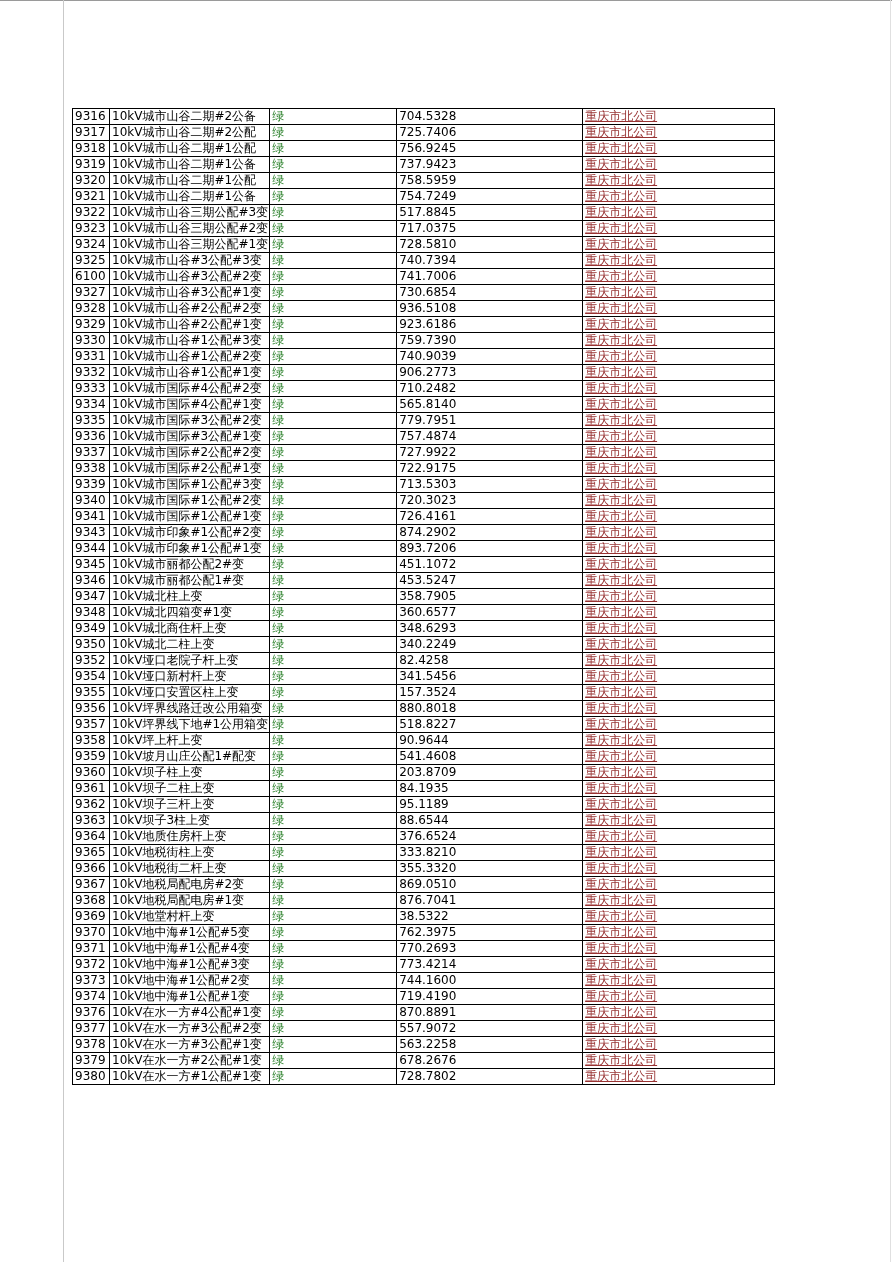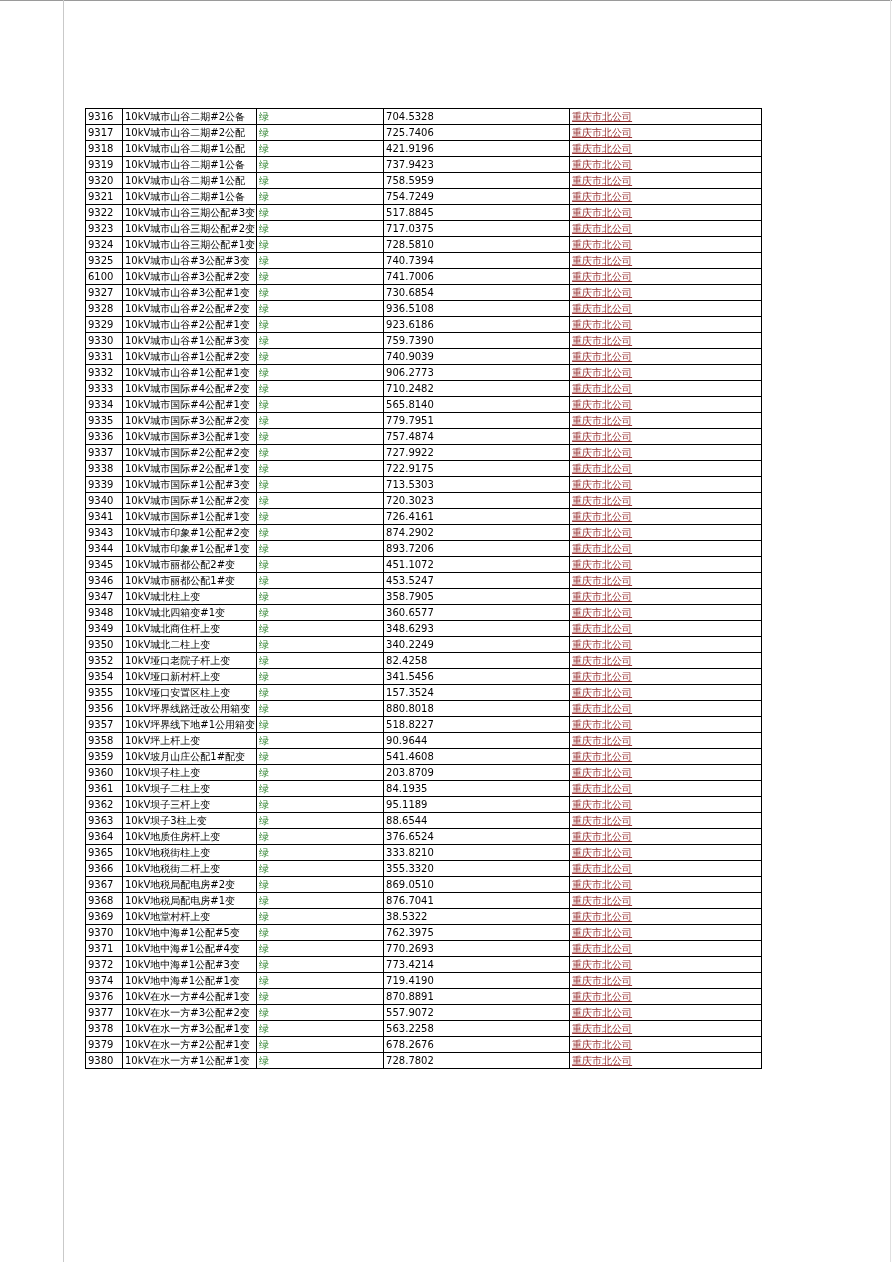--- a/index.html
+++ b/index.html
@@ -5,23 +5,23 @@
   html,body{margin:0;padding:0;}
   body{
     width:892px;height:1262px;position:relative;background:#ffffff;
     font-family:"DejaVu Sans","Liberation Sans",sans-serif;
   }
   .frame-top{position:absolute;left:0;top:0;width:892px;height:1px;background:#9a9a9a;}
   .frame-left{position:absolute;left:63px;top:0;width:1px;height:1262px;background:#c9c9c9;}
   .frame-right{position:absolute;left:890px;top:0;width:1px;height:1262px;background:#e0e0e0;}
 
   table.grid{
-    position:absolute;left:85px;top:108px;
+    position:absolute;left:72px;top:108px;
     border-collapse:collapse;table-layout:fixed;
-    font-size:10px;
+    font-size:12px;
   }
   table.grid td{
     border:1px solid #000;
     height:15px;
     padding:0 1px 0 2px;
     overflow:hidden;
     white-space:nowrap;
     line-height:15px;
     vertical-align:middle;
     color:#000;
@@ -53,21 +53,21 @@
         <td class="col-id">9317</td>
         <td class="col-name">10kV城市山谷二期#2公配</td>
         <td class="col-status" style="color: rgb(31, 122, 31);">绿</td>
         <td class="col-value">725.7406</td>
         <td class="col-company"><span class="company-link" style="color: rgb(153, 51, 51);">重庆市北公司</span></td>
       </tr>
       <tr>
         <td class="col-id">9318</td>
         <td class="col-name">10kV城市山谷二期#1公配</td>
         <td class="col-status" style="color: rgb(31, 122, 31);">绿</td>
-        <td class="col-value">421.9196</td>
+        <td class="col-value">756.9245</td>
         <td class="col-company"><span class="company-link" style="color: rgb(153, 51, 51);">重庆市北公司</span></td>
       </tr>
       <tr>
         <td class="col-id">9319</td>
         <td class="col-name">10kV城市山谷二期#1公备</td>
         <td class="col-status" style="color: rgb(31, 122, 31);">绿</td>
         <td class="col-value">737.9423</td>
         <td class="col-company"><span class="company-link" style="color: rgb(153, 51, 51);">重庆市北公司</span></td>
       </tr>
       <tr>
@@ -411,20 +411,27 @@
         <td class="col-name">10kV地中海#1公配#4变</td>
         <td class="col-status" style="color: rgb(31, 122, 31);">绿</td>
         <td class="col-value">770.2693</td>
         <td class="col-company"><span class="company-link" style="color: rgb(153, 51, 51);">重庆市北公司</span></td>
       </tr>
       <tr>
         <td class="col-id">9372</td>
         <td class="col-name">10kV地中海#1公配#3变</td>
         <td class="col-status" style="color: rgb(31, 122, 31);">绿</td>
         <td class="col-value">773.4214</td>
+        <td class="col-company"><span class="company-link" style="color: rgb(153, 51, 51);">重庆市北公司</span></td>
+      </tr>
+      <tr>
+        <td class="col-id">9373</td>
+        <td class="col-name">10kV地中海#1公配#2变</td>
+        <td class="col-status" style="color: rgb(31, 122, 31);">绿</td>
+        <td class="col-value">744.1600</td>
         <td class="col-company"><span class="company-link" style="color: rgb(153, 51, 51);">重庆市北公司</span></td>
       </tr>
       <tr>
         <td class="col-id">9374</td>
         <td class="col-name">10kV地中海#1公配#1变</td>
         <td class="col-status" style="color: rgb(31, 122, 31);">绿</td>
         <td class="col-value">719.4190</td>
         <td class="col-company"><span class="company-link" style="color: rgb(153, 51, 51);">重庆市北公司</span></td>
       </tr>
       <tr>

